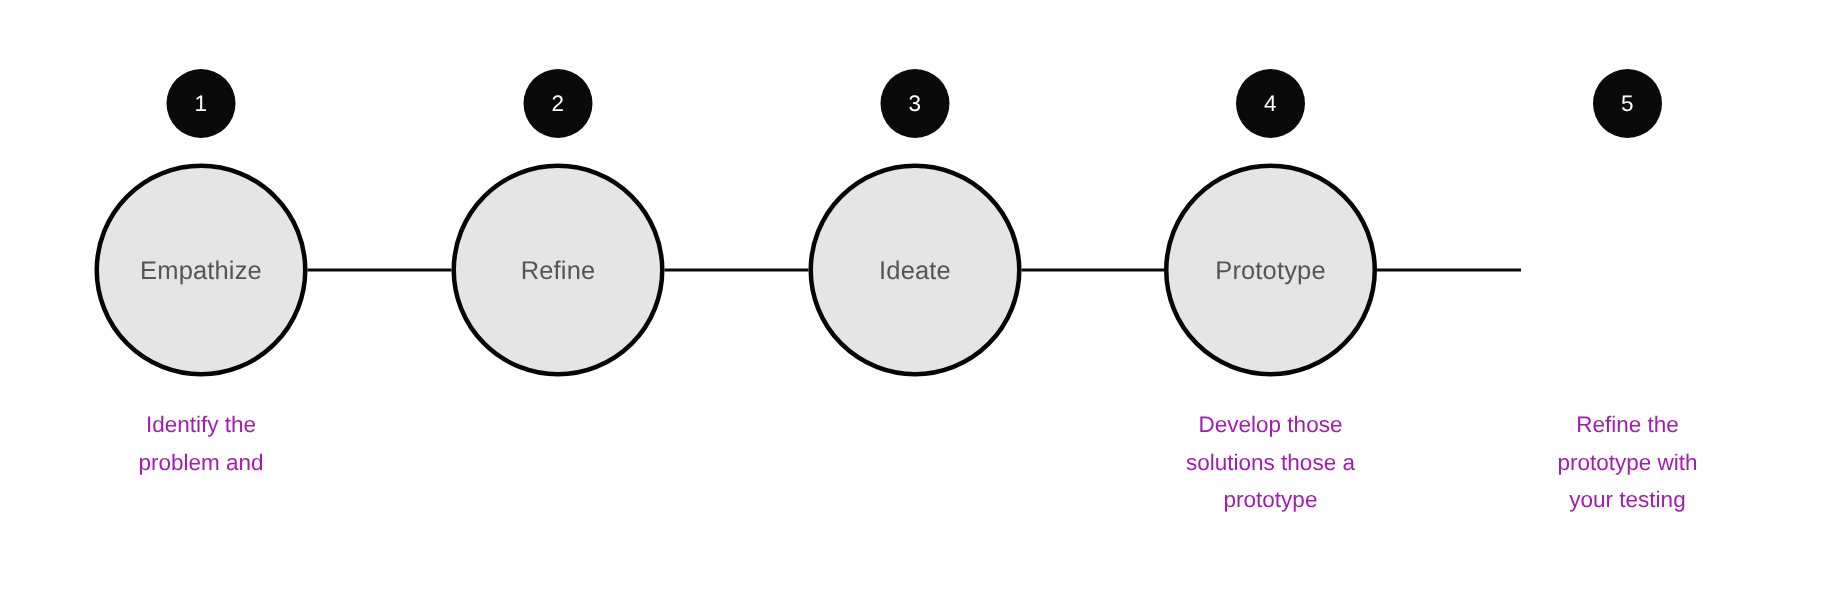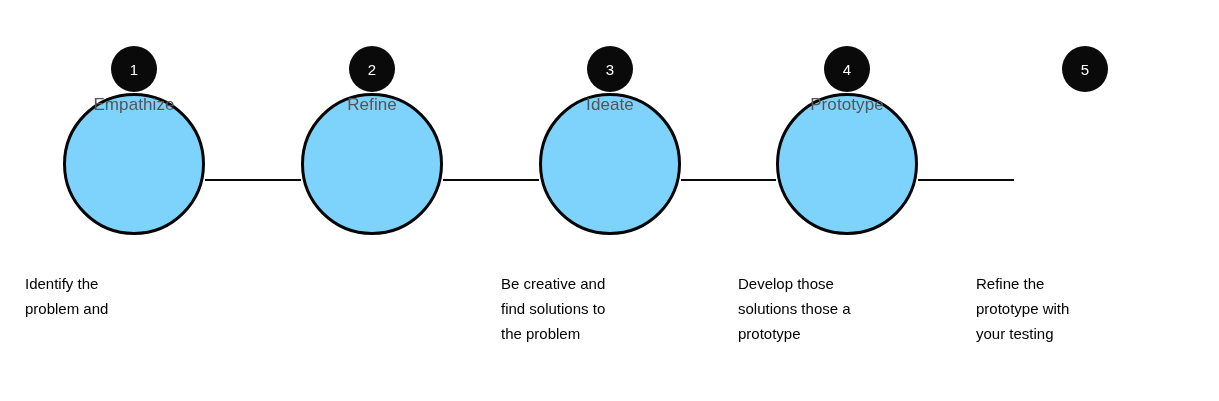--- a/index.html
+++ b/index.html
@@ -46,30 +46,30 @@
     color: #ffffff;
     font-size: 15px;
     font-weight: 400;
     line-height: 1;
     letter-spacing: 0.2px;
   }
 
   
   .circle {
     position: absolute;
-    top: 93px;
+    top: 109px;
     left: 50%;
     margin-left: -71px;
     width: 142px;
     height: 142px;
     border-radius: 50%;
-    background: #7dd3fc;
+    background: #e5e5e5;
     border: 3px solid #050505;
     display: flex;
-    align-items: flex-start;
+    align-items: center;
     justify-content: center;
     z-index: 2;
   }
   .circle-label {
     color: #555555;
     font-size: 17px;
     font-weight: 400;
     line-height: 1;
     letter-spacing: 0.1px;
     white-space: nowrap;
@@ -84,21 +84,22 @@
     z-index: 1;
   }
 
   
   .caption {
     position: absolute;
     top: 271px;
     left: 50%;
     margin-left: -109px;
     width: 218px;
-    color: #000000;
+    text-align: center;
+    color: #a21caf;
     font-size: 15px;
     line-height: 25px;
     font-weight: 400;
   }
   .caption-line { display: block; }
 </style>
 </head>
 <body>
 
 <div id="diagram">
@@ -126,25 +127,20 @@
         <span class="circle-label">Refine</span>
       </div>
     </div>
     <div class="node" style="left: 610px;">
       <div class="badge">
         <span class="badge-num">3</span>
       </div>
       <div class="circle">
         <span class="circle-label">Ideate</span>
       </div>
-      <div class="caption">
-        <span class="caption-line">Be creative and</span>
-        <span class="caption-line">find solutions to</span>
-        <span class="caption-line">the problem</span>
-      </div>
     </div>
     <div class="node" style="left: 847px;">
       <div class="badge">
         <span class="badge-num">4</span>
       </div>
       <div class="circle">
         <span class="circle-label">Prototype</span>
       </div>
       <div class="caption">
         <span class="caption-line">Develop those</span>

